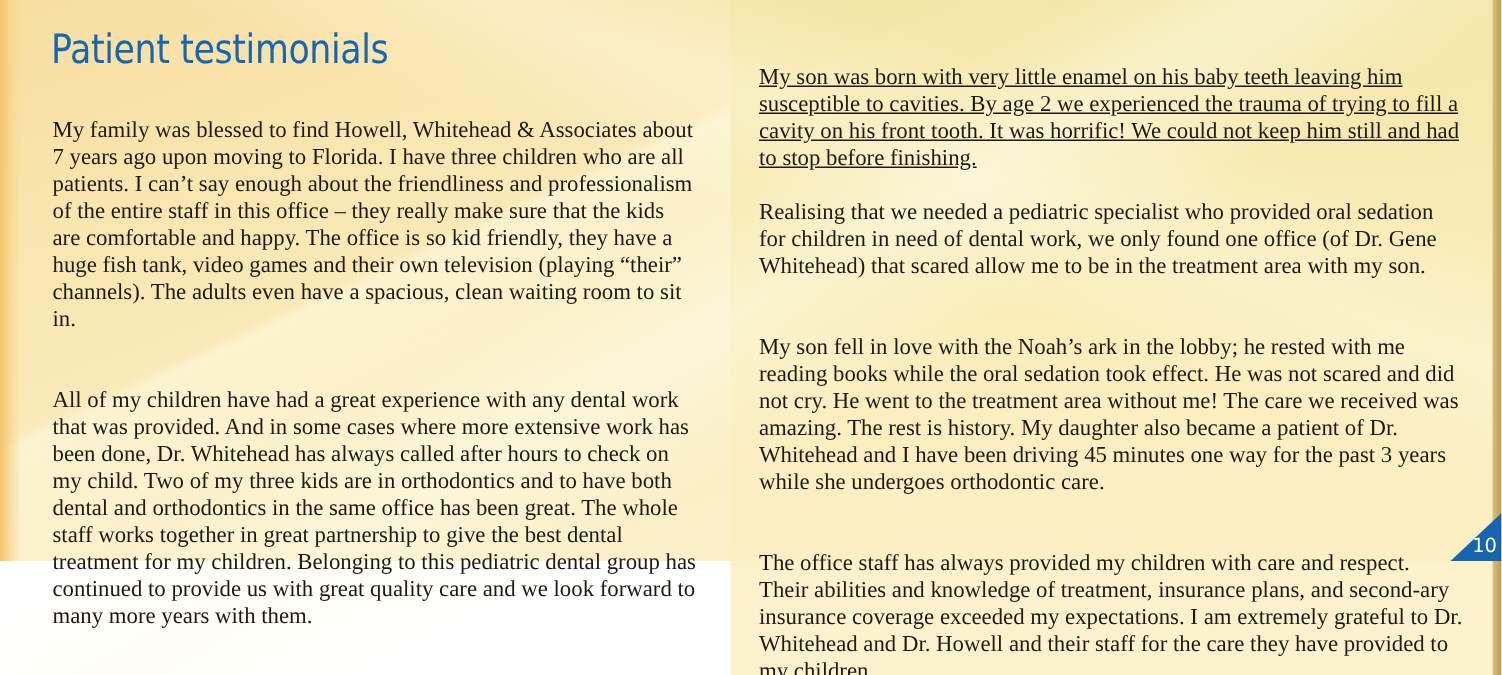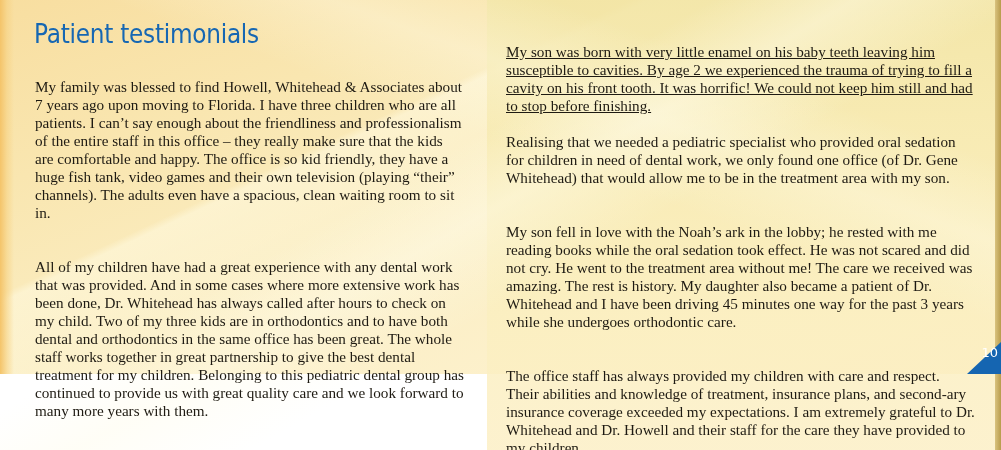--- a/index.html
+++ b/index.html
@@ -101,21 +101,21 @@
       border-style: solid;
       border-width: 0 0 27px 28px;
       border-color: transparent transparent #1565b1 transparent;
     }
     .page-number-corner.big {
       border-width: 0 0 32px 34px;
     }
     .page-number {
       position: absolute;
       right: 3px;
-      bottom: 15px;
+      bottom: 3px;
       font-family: "DejaVu Sans", "Liberation Sans", sans-serif;
       font-size: 13px;
       color: #ffffff;
       line-height: 1;
     }
   </style>
 </head>
 <body>
 
 <div class="page">
@@ -126,21 +126,21 @@
   <h1 class="title">Patient testimonials</h1>
 
   <div class="column col-left">
     <p class="para">My family was blessed to find Howell, Whitehead &amp; Associates about 7 years ago upon moving to Florida. I have three children who are all patients. I can’t say enough about the friendliness and professionalism of the entire staff in this office – they really make sure that the kids are comfortable and happy. The office is so kid friendly, they have a huge fish tank, video games and their own television (playing “their” channels). The adults even have a spacious, clean waiting room to sit in.</p>
     <p class="para">All of my children have had a great experience with any dental work that was provided. And in some cases where more extensive work has been done, Dr. Whitehead has always called after hours to check on my child. Two of my three kids are in orthodontics and to have both dental and orthodontics in the same office has been great. The whole staff works together in great partnership to give the best dental treatment for my children. Belonging to this pediatric dental group has continued to provide us with great quality care and we look forward to many more years with them.</p>
     
   </div>
 
   <div class="column col-right">
     <p class="para tight">My son was born with very little enamel on his baby teeth leaving him susceptible to cavities. By age 2 we experienced the trauma of trying to fill a cavity on his front tooth. It was horrific! We could not keep him still and had to stop before finishing.</p>
-    <p class="para">Realising that we needed a pediatric specialist who provided oral sedation for children in need of dental work, we only found one office (of Dr. Gene Whitehead) that would allow me to be in the treatment area with my son.</p>
+    <p class="para">Realising that we needed a pediatric specialist who provided oral sedation for children in need of dental work, we only found one office (of Dr. Gene Whitehead) that scared allow me to be in the treatment area with my son.</p>
     <p class="para">My son fell in love with the Noah’s ark in the lobby; he rested with me reading books while the oral sedation took effect. He was not scared and did not cry. He went to the treatment area without me! The care we received was amazing. The rest is history. My daughter also became a patient of Dr. Whitehead and I have been driving 45 minutes one way for the past 3 years while she undergoes orthodontic care.</p>
     <p class="para">The office staff has always provided my children with care and respect. Their abilities and knowledge of treatment, insurance plans, and second-ary insurance coverage exceeded my expectations. I am extremely grateful to Dr. Whitehead and Dr. Howell and their staff for the care they have provided to my children.</p>
     
     
   </div>
 
   <div class="page-number-corner big"></div>
   <span class="page-number">10</span>
 </div>
 

